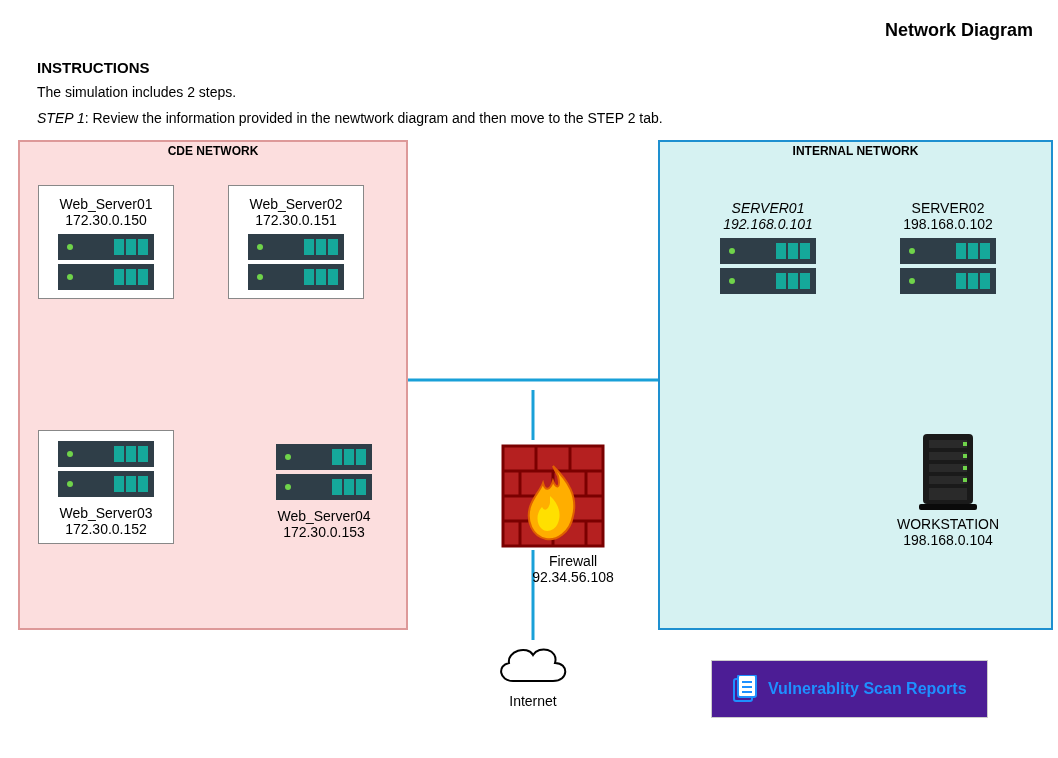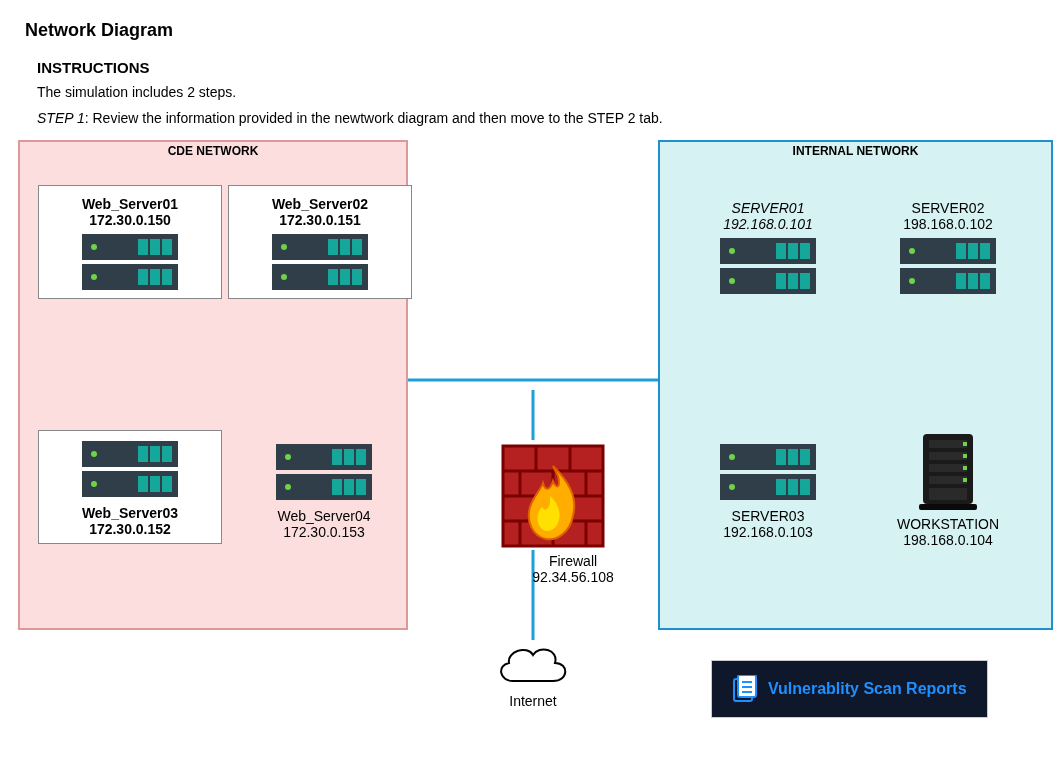--- a/index.html
+++ b/index.html
@@ -6,38 +6,38 @@
   body {
     margin: 0;
     padding: 20px 25px;
     font-family: Arial, Helvetica, sans-serif;
     color: #000;
     background: #fff;
     width: 1058px;
     height: 758px;
     position: relative;
   }
-  h1 { font-size: 18px; margin: 0 0 18px 0; font-weight: bold; }
+  h1 { font-size: 18px; margin: 0 0 18px 0; font-weight: bold; text-align: right; }
   h2 { font-size: 15px; margin: 0 0 8px 12px; font-weight: bold; }
   p { font-size: 14px; margin: 0 0 10px 12px; }
   .step { font-style: italic; }
   .diagram { position: absolute; left: 18px; top: 140px; width: 1020px; height: 600px; }
   svg.wires { position: absolute; left: 0; top: 0; width: 100%; height: 100%; pointer-events: none; }
   .zone { position: absolute; border: 2px solid; text-align: center; }
   .zone-title { font-size: 12px; font-weight: bold; margin-top: 2px; }
   .cde { left: 0; top: 0; width: 390px; height: 490px; background: #fcdede; border-color: #d99; }
   .int { left: 640px; top: 0; width: 395px; height: 490px; background: #d6f2f2; border-color: #1e90d0; }
   .node { position: absolute; text-align: center; font-size: 14px; }
   .node .name { display: block; }
   .node .ip { display: block; }
-  .box { background: #fff; border: 1px solid #888; padding: 10px 8px 6px 8px; width: 184px; font-weight: bold; }
+  .box { background: #fff; border: 1px solid #888; padding: 10px 8px 6px 8px; width: 136px; }
   .node svg.dev { display: block; margin: 6px auto 0 auto; }
   .button-vuln {
     position: absolute; left: 693px; top: 520px;
-    border: 1px solid #ccc; background: #0f172a;
+    border: 1px solid #ccc; background: #4c1d95;
     padding: 14px 20px; font-size: 16px; font-weight: bold;
     color: #1e90ff; display: flex; align-items: center; gap: 10px;
     cursor: pointer;
   }
 </style>
 </head>
 <body>
 
 <h1>Network Diagram</h1>
 <h2>INSTRUCTIONS</h2>
@@ -206,36 +206,20 @@
         <circle cx="12" cy="43" r="3" fill="#6fd34a"></circle>
       <rect x="56" y="5" width="10" height="16" fill="#15a89a"></rect>
         <rect x="68" y="5" width="10" height="16" fill="#15a89a"></rect>
         <rect x="80" y="5" width="10" height="16" fill="#15a89a"></rect>
       <rect x="56" y="35" width="10" height="16" fill="#15a89a"></rect>
         <rect x="68" y="35" width="10" height="16" fill="#15a89a"></rect>
         <rect x="80" y="35" width="10" height="16" fill="#15a89a"></rect>
     </svg>
   </div>
 
-  <div class="node" style="left:690px; top:298px; width:120px;">
-    <svg class="dev" width="96" height="58" style="margin-bottom:6px;">
-      <rect x="0" y="0" width="96" height="26" fill="#2f3e48"></rect>
-        <rect x="0" y="30" width="96" height="26" fill="#2f3e48"></rect>
-      <circle cx="12" cy="13" r="3" fill="#6fd34a"></circle>
-        <circle cx="12" cy="43" r="3" fill="#6fd34a"></circle>
-      <rect x="56" y="5" width="10" height="16" fill="#15a89a"></rect>
-        <rect x="68" y="5" width="10" height="16" fill="#15a89a"></rect>
-        <rect x="80" y="5" width="10" height="16" fill="#15a89a"></rect>
-      <rect x="56" y="35" width="10" height="16" fill="#15a89a"></rect>
-        <rect x="68" y="35" width="10" height="16" fill="#15a89a"></rect>
-        <rect x="80" y="35" width="10" height="16" fill="#15a89a"></rect>
-    </svg>
-    <span class="name">SERVER03</span>
-    <span class="ip">192.168.0.103</span>
-  </div>
 
   <div class="node" style="left:870px; top:288px; width:120px;">
     <svg class="dev" width="62" height="78" style="margin-bottom:4px;">
       <rect x="6" y="0" width="50" height="70" rx="4" fill="#1a1a1a"></rect>
       <rect x="2" y="70" width="58" height="6" rx="2" fill="#0a0a0a"></rect>
       <rect x="12" y="6" width="38" height="8" fill="#2a2a2a"></rect>
         <rect x="46" y="8" width="4" height="4" fill="#6fd34a"></rect>
       <rect x="12" y="18" width="38" height="8" fill="#2a2a2a"></rect>
         <rect x="46" y="20" width="4" height="4" fill="#6fd34a"></rect>
       <rect x="12" y="30" width="38" height="8" fill="#2a2a2a"></rect>

